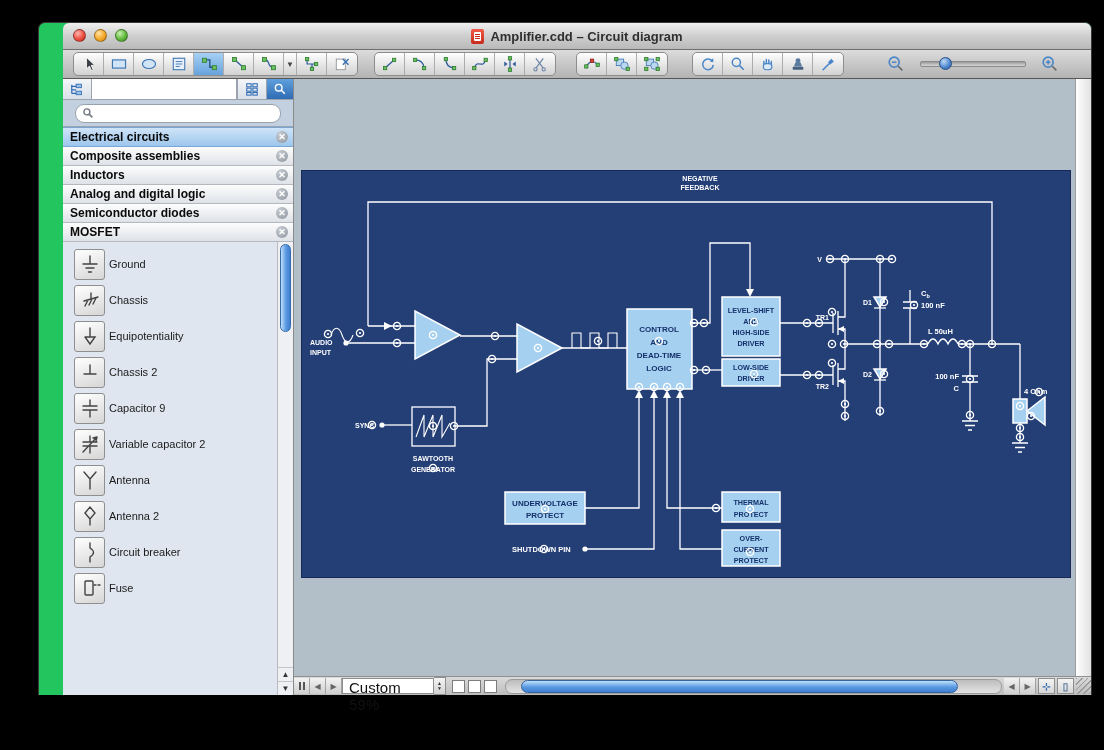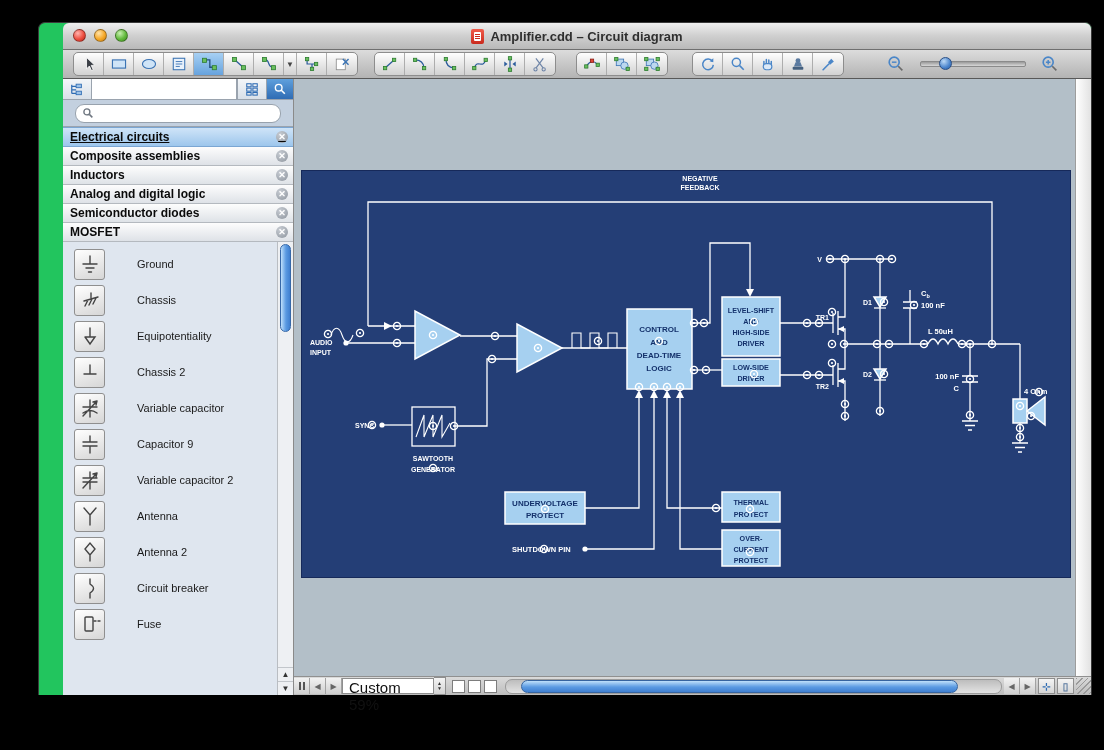--- a/index.html
+++ b/index.html
@@ -49,26 +49,26 @@
   .sb-field{flex:1;background:#fff;border-right:1px solid #9aa3ae;}
   .sb-minibtn.right{border-left:1px solid #9aa3ae;border-right:none;}
   .sb-minibtn.activeblue{background:linear-gradient(#5fa0dd,#2f6cb4);}
   .searchrow{height:26px;background:#c3d0df;display:flex;align-items:center;padding:0 12px;border-bottom:1px solid #9aa3ae;}
   .searchpill{flex:1;height:17px;background:#fff;border:1px solid #98a2ad;border-radius:9px;
               display:flex;align-items:center;padding-left:6px;}
   .cats{flex:0 0 auto;}
   .catrow{height:18px;display:flex;align-items:center;justify-content:space-between;padding:0 5px 0 7px;
           background:linear-gradient(#fdfdfd,#dee2e7);border-bottom:1px solid #b4b9bf;
           font-size:12px;font-weight:bold;color:#0a0a0a;}
-  .catrow.selected{background:linear-gradient(#cfe4f8,#9dc6ec);border-top:1px solid #7ba6d3;border-bottom:1px solid #7ba6d3;text-decoration:underline;}
+  .catrow.selected{background:linear-gradient(#cfe4f8,#9dc6ec);border-top:1px solid #7ba6d3;border-bottom:1px solid #7ba6d3;}
   .xbadge{width:12px;height:12px;border-radius:50%;background:radial-gradient(circle at 35% 30%,#c7ccd3,#8e959e);
           color:#fff;font-size:9px;line-height:12px;text-align:center;font-weight:bold;flex:0 0 auto;}
   .complist{flex:1;display:flex;min-height:0;}
   .compitems{flex:1;overflow:hidden;padding-top:4px;}
-  .compitem{height:36px;display:flex;align-items:center;padding-left:11px;gap:32px;text-align:right;}
+  .compitem{height:36px;display:flex;align-items:center;padding-left:11px;gap:4px;text-align:right;}
   .tile{width:29px;height:29px;border:1px solid #8f8f8f;border-radius:3px;flex:0 0 auto;
         background:linear-gradient(160deg,#ffffff,#d6d6d6);display:flex;align-items:center;justify-content:center;}
   .complabel{font-size:11px;color:#1a1a1a;}
   .listscroll{width:15px;flex:0 0 auto;background:#eef0f3;border-left:1px solid #b9bdc2;display:flex;flex-direction:column;}
   .thumbv{margin:2px 2px;height:86px;border-radius:6px;background:linear-gradient(90deg,#bfe0fb,#5a9ae2 55%,#3f7fd0);border:1px solid #3668a8;}
   .scrollspacer{flex:1;}
   .arrbox{height:13px;display:flex;align-items:center;justify-content:center;font-size:8px;color:#333;border-top:1px solid #c2c6cb;}
   
   .rightcol{flex:1;display:flex;flex-direction:column;min-width:0;}
   .canvas{flex:1;position:relative;background:#b3bfc8;display:flex;min-height:0;}
@@ -409,28 +409,20 @@
               </span>
             <span class="complabel">Equipotentiality</span>
           </div>
           <div class="compitem">
             <span class="tile">
                 <svg width="22" height="22" viewBox="0 0 22 22">
                   <path class="icn" d="M11,4 V13 M5,13 H17"></path>
                 </svg>
               </span>
             <span class="complabel">Chassis 2</span>
-          </div>
-          <div class="compitem">
-            <span class="tile">
-                <svg width="22" height="22" viewBox="0 0 22 22">
-                  <path class="icn" d="M11,3 V10 M4,10 H18 M4,16 Q11,11 18,16 M11,14 V20 M4,19 L18,4 M18,4 L14,5 M18,4 L17,8"></path>
-                </svg>
-              </span>
-            <span class="complabel">Variable capacitor</span>
           </div>
           <div class="compitem">
             <span class="tile">
                 <svg width="22" height="22" viewBox="0 0 22 22">
                   <path class="icn" d="M11,3 V9 M4,9 H18 M4,13 H18 M11,13 V20"></path>
                 </svg>
               </span>
             <span class="complabel">Capacitor 9</span>
           </div>
           <div class="compitem">

